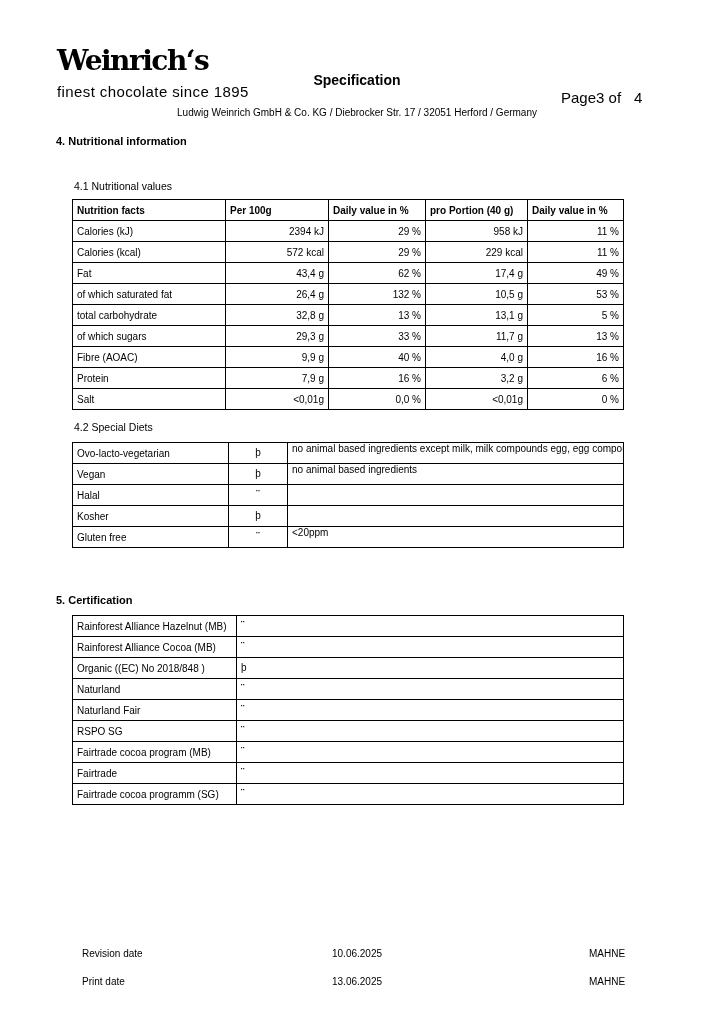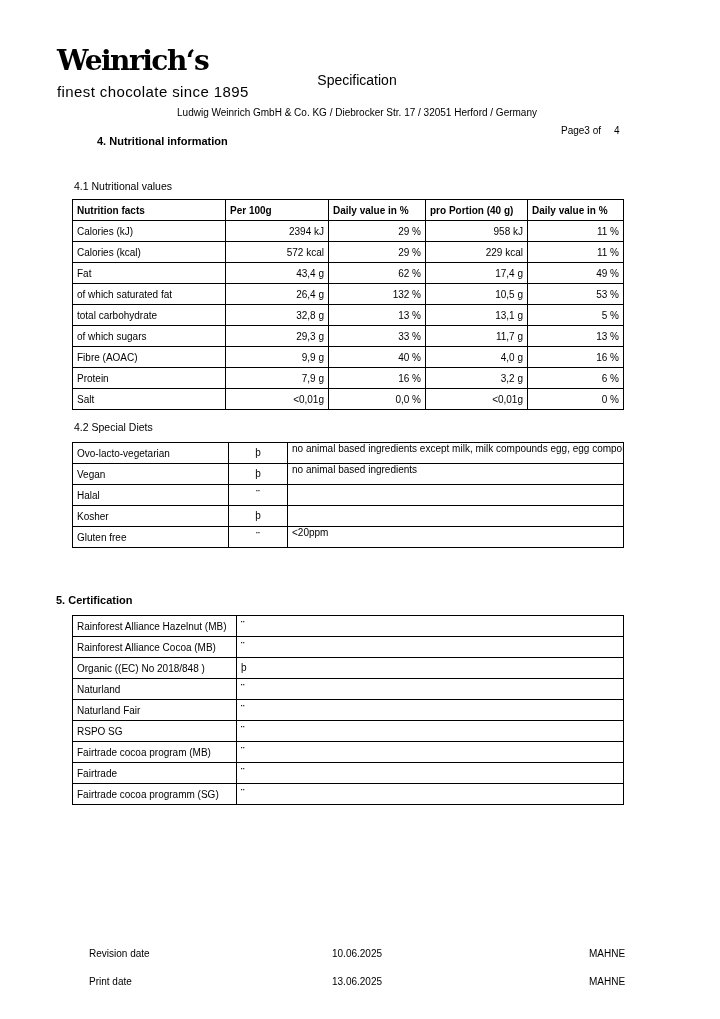--- a/index.html
+++ b/index.html
@@ -3,23 +3,23 @@
 <meta charset="utf-8">
 <style>
   html,body{margin:0;padding:0;background:#ffffff;}
   .page{position:relative;width:688px;height:1019px;background:#ffffff;color:#000;
         font-family:"Liberation Sans", sans-serif;overflow:hidden;}
 
   
   .logo{position:absolute;left:57px;top:47px;width:146px;text-align:center;}
   .logo-title{font-family:"DejaVu Serif", serif;font-weight:700;font-size:28px;line-height:1;letter-spacing:-1.5px;white-space:nowrap;}
   .logo-sub{margin-top:8px;font-size:15px;letter-spacing:0.4px;white-space:nowrap;}
-  .doc-title{position:absolute;left:0;top:72px;width:714px;text-align:center;font-weight:400;font-size:14px;}
+  .doc-title{position:absolute;left:0;top:72px;width:714px;text-align:center;font-weight:700;font-size:14px;}
   .company-line{position:absolute;left:0;top:107px;width:714px;text-align:center;font-size:10px;}
-  .page-info{position:absolute;left:561px;top:89px;font-size:10px;white-space:nowrap;margin-top:36px;}
+  .page-info{position:absolute;left:561px;top:89px;font-size:15px;white-space:nowrap;}
   .page-total{margin-left:13px;}
 
   
   .sec-heading{position:absolute;font-weight:700;font-size:11px;white-space:nowrap;}
   .sub-heading{position:absolute;font-size:10.5px;white-space:nowrap;}
 
   
   table.doc-table{position:absolute;left:72px;border-collapse:collapse;table-layout:fixed;}
   .doc-table th,.doc-table td{border:1px solid #000;height:20px;font-size:10px;padding:0 4px;overflow:hidden;}
   .doc-table th{font-weight:700;text-align:left;white-space:nowrap;}
@@ -27,38 +27,38 @@
   .indent{padding-left:24px;}
   .val{text-align:right;padding-right:9px;white-space:nowrap;}
   .sym{text-align:center;line-height:1;}
   .sym-check{font-size:15px;}
   .sym-dots{font-size:12px;font-weight:700;}
   .note{font-size:7px;vertical-align:top;padding-top:2px;white-space:nowrap;}
   .csym{text-align:left;padding-left:16px;line-height:1;}
 
   
   .footer-row{position:absolute;left:0;width:720px;font-size:10px;}
-  .f-label{position:absolute;left:57px;white-space:nowrap;padding-left:32px;}
+  .f-label{position:absolute;left:50px;white-space:nowrap;padding-left:32px;}
   .f-date{position:absolute;left:332px;white-space:nowrap;}
   .f-author{position:absolute;left:589px;white-space:nowrap;}
 </style>
 </head>
 <body>
 
 <div class="page">
 
   <div class="logo">
     <div class="logo-title">Weinrich‘s</div>
     <div class="logo-sub">finest chocolate since 1895</div>
   </div>
   <div class="doc-title">Specification</div>
   <div class="company-line">Ludwig Weinrich GmbH &amp; Co. KG / Diebrocker Str. 17 / 32051 Herford / Germany</div>
   <div class="page-info"><span>Page</span><span>3 of</span><span class="page-total">4</span></div>
 
-  <div class="sec-heading" style="left:56px;top:135px;margin-left:41px;">4. Nutritional information</div>
+  <div class="sec-heading" style="left:56px;top:135px;">4. Nutritional information</div>
   <div class="sub-heading" style="left:74px;top:180px;">4.1 Nutritional values</div>
 
   <table class="doc-table" style="top:199px;width:551px;">
     <colgroup>
         <col style="width:153px">
         <col style="width:103px">
         <col style="width:97px">
         <col style="width:102px">
         <col style="width:96px">
       </colgroup>

